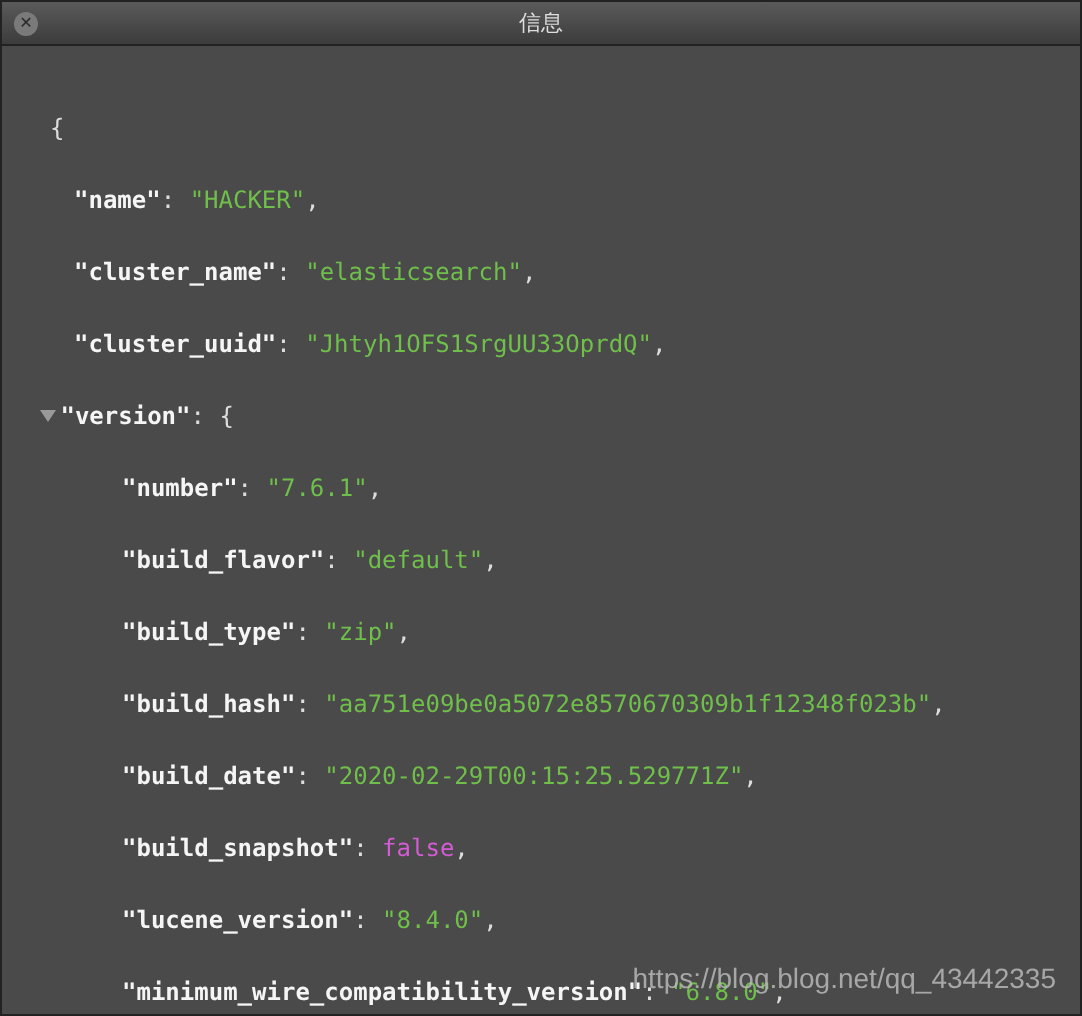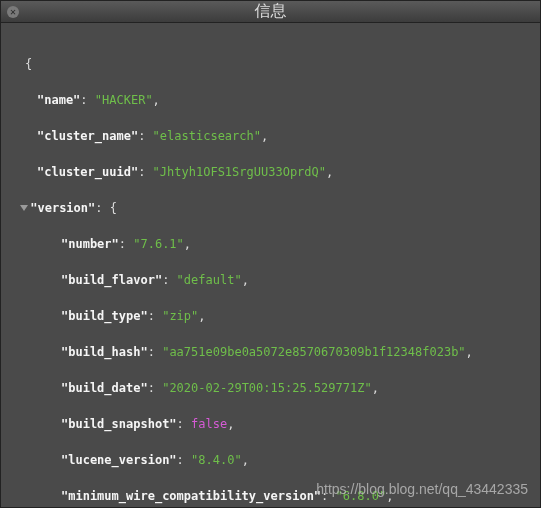--- a/index.html
+++ b/index.html
@@ -39,21 +39,21 @@
     color: #2a2a2a;
     font-size: 10px;
     line-height: 1;
     cursor: pointer;
   }
   .title {
     position: absolute;
     left: 0; right: 0;
     text-align: center;
     color: #ddd;
-    font-size: 16px;
+    font-size: 11px;
     font-family: -apple-system, "Helvetica Neue", sans-serif;
     pointer-events: none;
   }
   .content {
     padding: 14px 12px;
     color: #ddd;
     line-height: 1.5;
     white-space: pre;
     font-size: 12px;
   }

